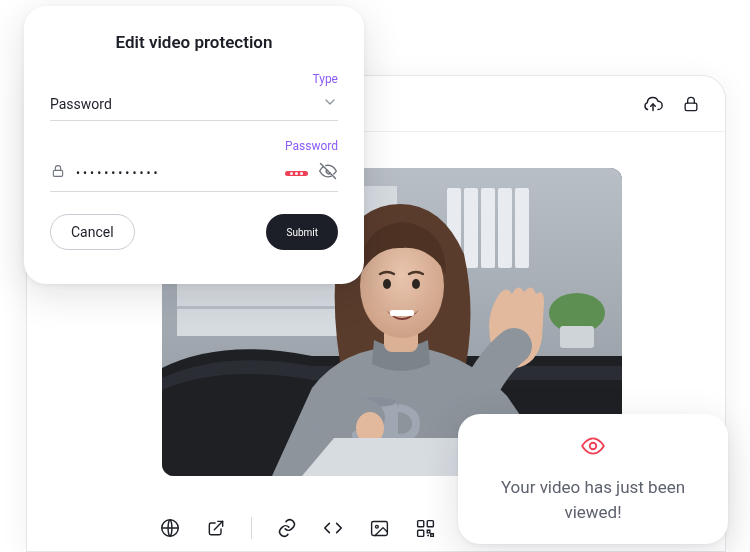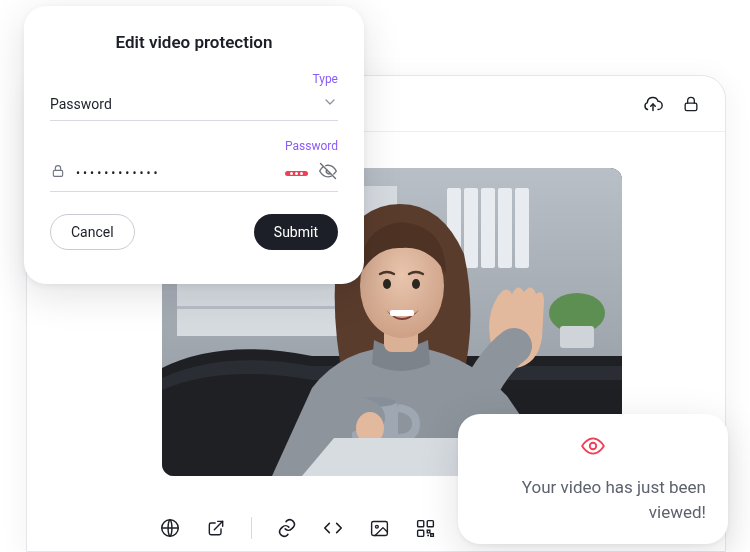--- a/index.html
+++ b/index.html
@@ -34,31 +34,31 @@
     .field-value { font-size:14px; color:#1c1f27; }
     .chev { color:#8a9099; }
     .pwd-row { display:flex; align-items:center; gap:10px; border-bottom:1px solid #d7dade; padding-bottom:6px; margin-bottom:22px; }
     .pwd-row .lock { color:#70757f; }
     .pwd-dots { letter-spacing:3px; color:#1c1f27; font-size:12px; flex:1; }
     .badge { background:#ef4056; padding:1px 5px; border-radius:5px; display:flex; gap:2px; align-items:center; }
     .badge span { width:3px; height:3px; border-radius:50%; background:#fff; }
     .eye-off { color:#6b7078; }
     .btns { display:flex; gap:12px; }
     .btn-cancel { padding:9px 20px; border:1px solid #c8ccd2; border-radius:999px; background:#fff; font-size:14px; color:#1c1f27; cursor:pointer; }
-    .btn-submit { padding:9px 20px; border:none; border-radius:999px; background:#1c1f27; color:#fff; font-size:14px; margin-left:auto; cursor:pointer; }
+    .btn-submit { padding:9px 20px; border:none; border-radius:999px; background:#1c1f27; color:#fff; font-size:10px; margin-left:auto; cursor:pointer; }
 
     
     .toast {
       position:absolute; right:22px; bottom:8px; width:270px; height:130px;
       background:#fff; border-radius:22px;
       box-shadow:0 10px 40px rgba(17,20,30,0.12), 0 2px 4px rgba(17,20,30,0.05);
       display:flex; flex-direction:column; align-items:center; justify-content:center; gap:12px; padding:10px 22px;
     }
     .toast-icon { color:#ef4056; }
-    .toast-text { font-size:17px; color:#5d626e; text-align:right; line-height:1.45; }
+    .toast-text { font-size:17px; color:#5d626e; text-align:center; line-height:1.45; }
   </style>
 </head>
 <body>
 
 <div class="window">
   <div class="titlebar">
     <div class="ico">
       <svg viewBox="0 0 24 24" width="22" height="22" fill="none" stroke="currentColor" stroke-width="1.6" stroke-linecap="round" stroke-linejoin="round">
           <path d="M17.5 18a4.5 4.5 0 0 0 0-9 6 6 0 0 0-11.7 1.5A4 4 0 0 0 6 18"></path>
           <path d="M12 12v7"></path>

